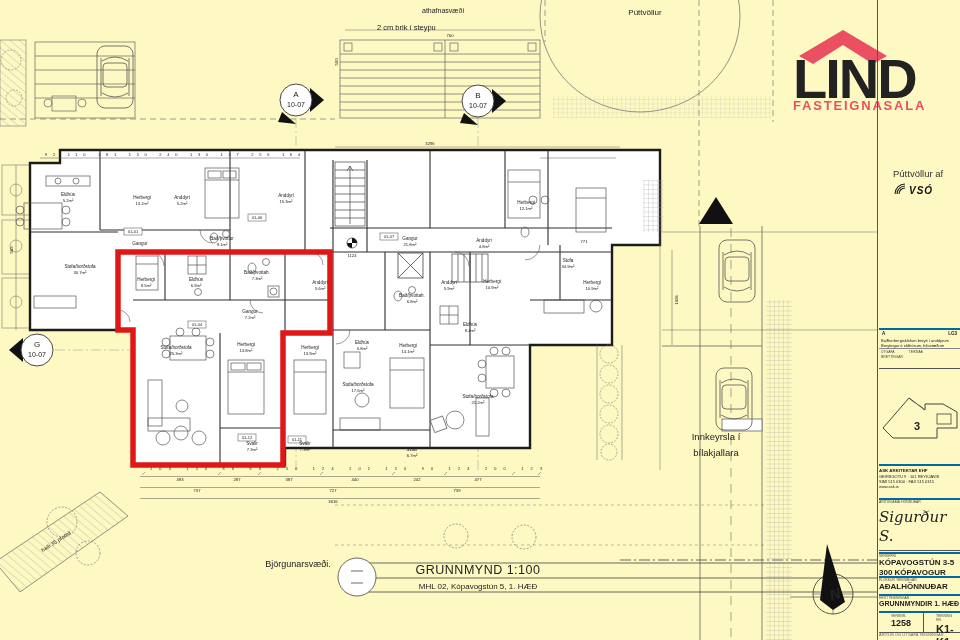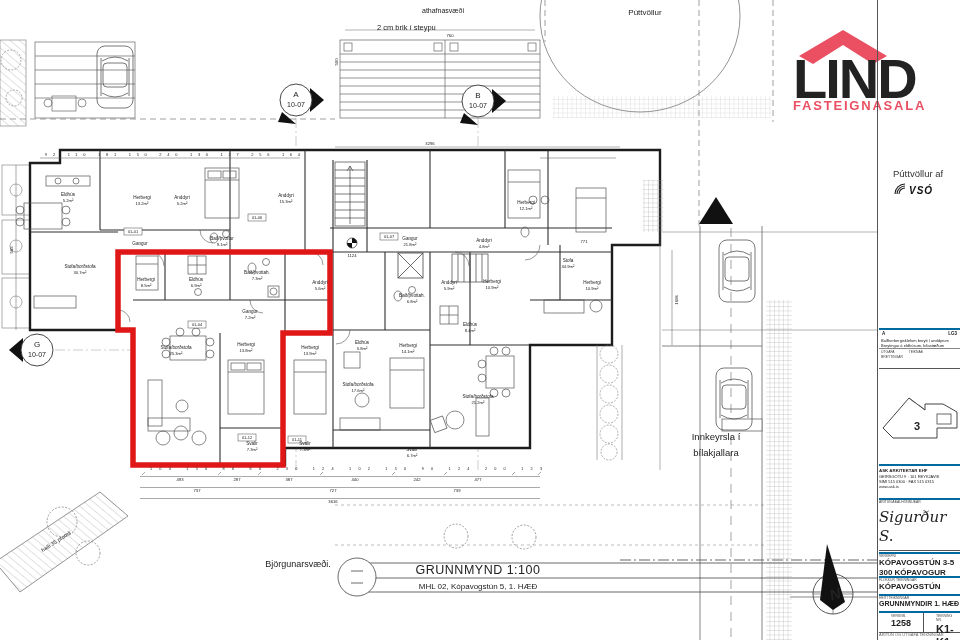--- a/index.html
+++ b/index.html
@@ -1,16 +1,16 @@
 <!DOCTYPE html>
 <html><head>
 <meta charset="utf-8">
 <style>
   html,body{margin:0;padding:0;background:#e8e8e8;}
-  .page{position:relative;width:960px;height:640px;background:#ffffff;overflow:hidden;
+  .page{position:relative;width:960px;height:640px;background:#fef9c3;overflow:hidden;
         font-family:"Liberation Sans",sans-serif;color:#222;}
   svg text{font-family:"Liberation Sans",sans-serif;fill:#222;}
   .abs{position:absolute;}
   
   .logo{position:absolute;top:26px;left:793px;width:164px;}
   .logo .sub{font-size:13px;font-weight:bold;letter-spacing:1.8px;margin-top:-6px;}
   
   .rightrule{position:absolute;left:877px;top:0;width:0;height:640px;border-left:1px solid #555;}
   .review{position:absolute;left:893px;top:168px;width:70px;font-size:9.5px;color:#333;}
   .vso{font-style:italic;font-weight:bold;font-size:10px;color:#111;letter-spacing:1px;}
@@ -471,21 +471,21 @@
   </div>
 
   <div class="tb hr" style="top:552px;height:28px">
     <div class="lbl">VERKEFNI</div>
     <div class="big">KÓPAVOGSTÚN 3-5</div>
     <div class="big">300 KÓPAVOGUR</div>
   </div>
 
   <div class="tb hr" style="top:576px;height:17px">
     <div class="lbl">FLOKKUR TEIKNINGAR</div>
-    <div class="big">KÓPAVOGSTÚN</div>
+    <div class="big">AÐALHÖNNUÐAR</div>
   </div>
 
   <div class="tb hr" style="top:594px;height:16px">
     <div class="lbl">HEITI TEIKNINGAR</div>
     <div class="med">GRUNNMYNDIR 1. HÆÐ</div>
   </div>
 
   <div class="tb hr numrow" style="top:611px;height:19px;border-bottom:1px solid #555">
     <div>
       <div class="lbl">VERKNR.</div>

